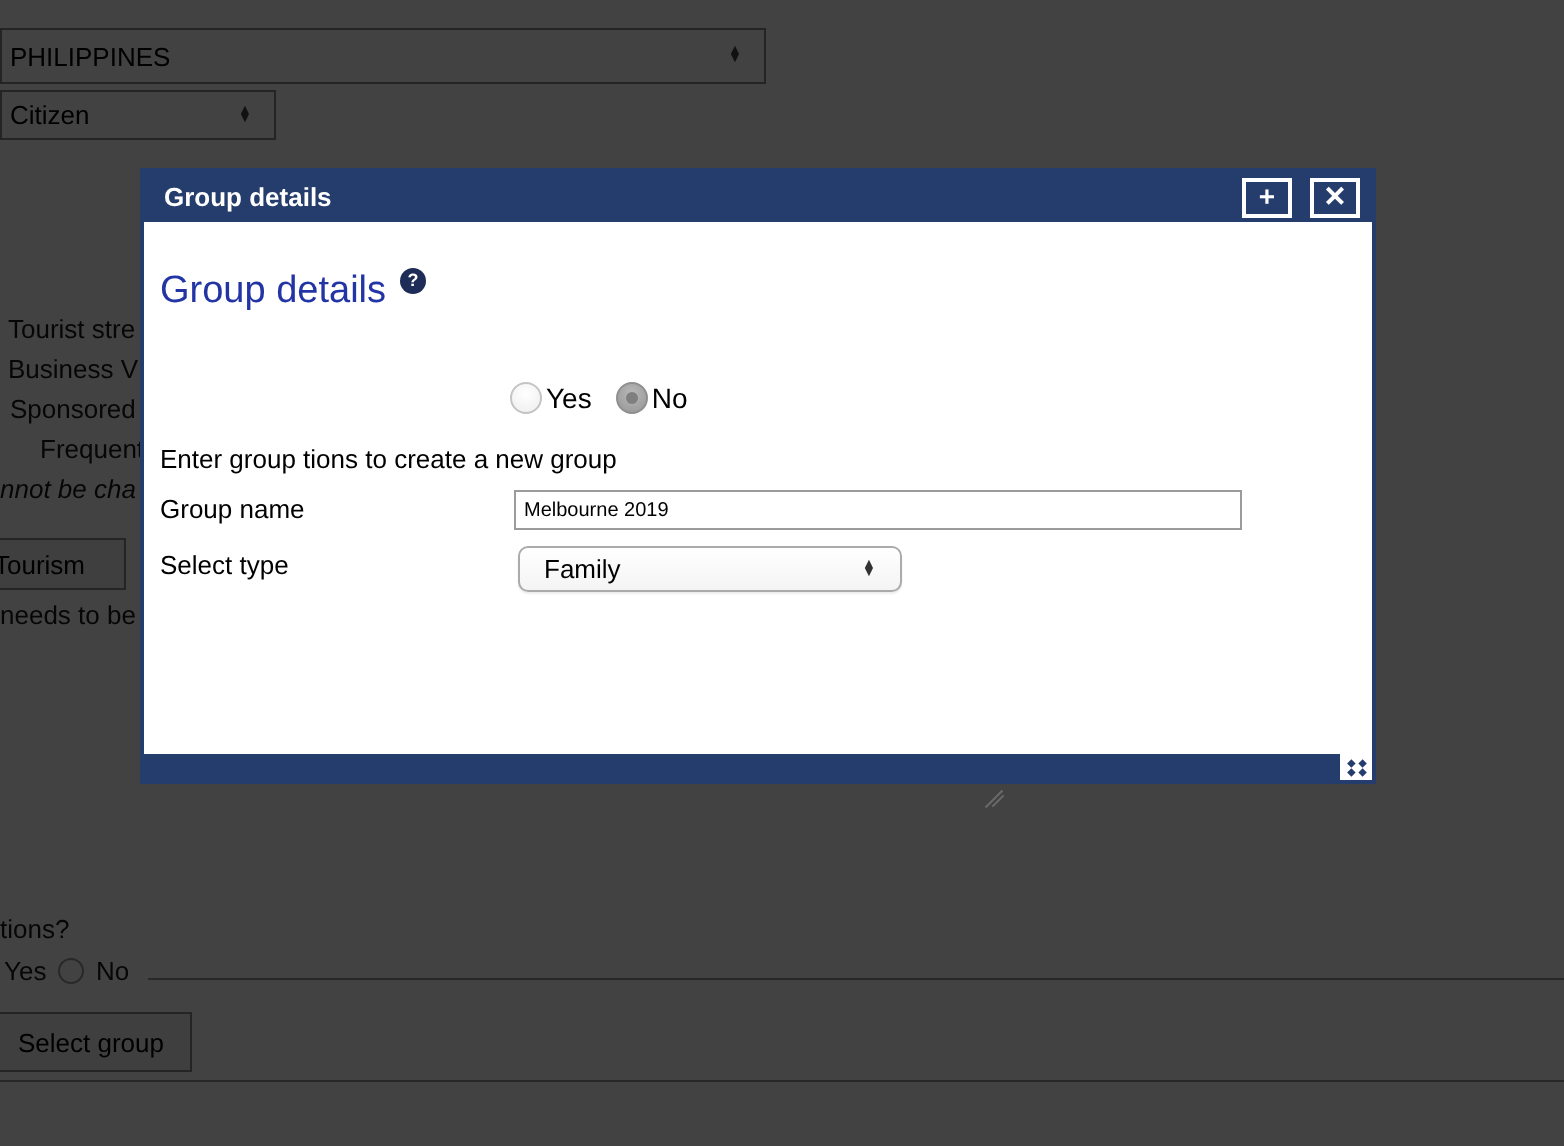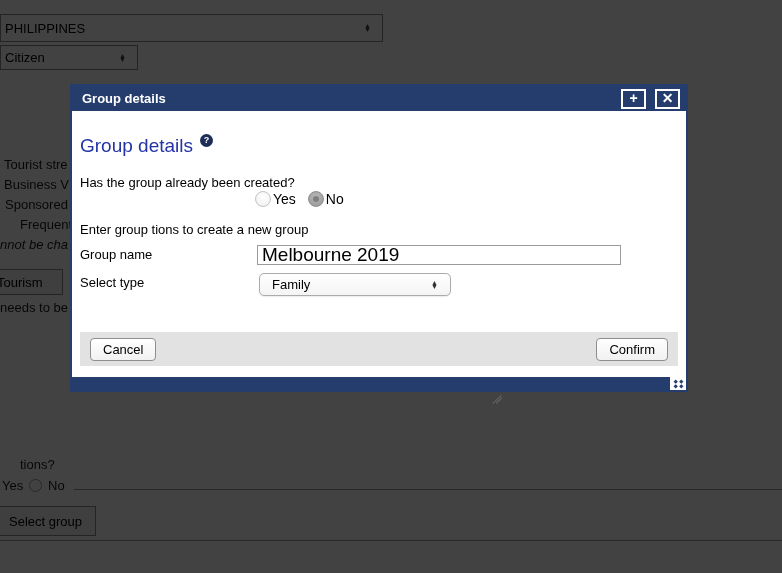--- a/index.html
+++ b/index.html
@@ -32,21 +32,21 @@
   .dlg-heading { position:absolute; left:8px; top:24px; font-size:19px; color:#2334a4; }
   .help-icon { position:absolute; left:128px; top:23px; width:13px; height:13px; border-radius:50%; background:#1e2d57; color:#fff; font-size:9px; font-weight:bold; text-align:center; line-height:13px; cursor:pointer; }
   .dlg-question { position:absolute; left:8px; top:64px; }
   .radio-row { position:absolute; left:183px; top:80px; display:flex; align-items:center; }
   .radio { width:16px; height:16px; border-radius:50%; border:1px solid #c4c4c4; background:radial-gradient(circle at 50% 35%, #ffffff, #ededed); margin-right:2px; cursor:pointer; }
   .radio.checked { border:1px solid #8f8f8f; background:radial-gradient(circle at 50% 35%, #b9b9b9, #959595); position:relative; }
   .radio.checked::after { content:""; position:absolute; left:4px; top:4px; width:6px; height:6px; border-radius:50%; background:#7f7f7f; }
   .radio-label { margin-right:12px; font-size:14px; }
   .dlg-instruction { position:absolute; left:8px; top:111px; }
   .fld-label { position:absolute; left:8px; }
-  .txt-input { position:absolute; left:185px; top:134px; width:364px; height:20px; border:1px solid #9b9b9b; font-family:"Liberation Sans",sans-serif; font-size:19px; padding:0 4px; color:#000; background:#fff; }
+  .txt-input { position:absolute; left:185px; top:134px; width:364px; height:20px; border:1px solid #9b9b9b; font-family:"Liberation Sans",sans-serif; font-size:10px; padding:0 4px; color:#000; background:#fff; }
   .fake-select { position:absolute; left:187px; top:162px; width:192px; height:23px; border:1px solid #ababab; border-radius:5px; background:linear-gradient(#ffffff,#f4f4f4); display:flex; align-items:center; padding-left:12px; cursor:pointer; box-shadow:0 1px 1px rgba(0,0,0,0.08); }
   .fake-select .stepper { margin-right:9px; color:#333; }
 
   .dlg-footer { position:absolute; left:8px; right:8px; top:221px; height:34px; background:#e2e2e2; display:flex; align-items:center; padding:0 10px; }
   .btn { border:1px solid #8e8e8e; border-radius:4px; background:linear-gradient(#ffffff,#f1f1f1); font-family:"Liberation Sans",sans-serif; font-size:13px; padding:3px 12px; cursor:pointer; color:#000; }
   .btn-confirm { margin-left:auto; }
 
   .dlg-gap { height:3px; background:#fff; }
   .bottom-strip { height:13px; background:#253d6d; position:relative; }
   .strip-icon-box { position:absolute; right:0; top:0; width:16px; height:13px; background:#fff; display:flex; align-items:center; justify-content:center; cursor:pointer; }
@@ -78,21 +78,21 @@
   <div class="bg-text" style="left:5px; top:197px;">Sponsored</div>
   <div class="bg-text" style="left:20px; top:217px;">Frequent T</div>
   <div class="bg-text" style="left:0; top:237px;font-style:italic;">nnot be cha</div>
 
   <div class="bg-box" style="left:-8px; top:269px; width:71px; height:26px;">
     <span>Tourism</span>
   </div>
 
   <div class="bg-text" style="left:0; top:300px;">needs to be</div>
 
-  <div class="bg-text" style="left:0; top:457px;padding-left:20px;">tions?</div>
+  <div class="bg-text" style="left:0; top:457px;">tions?</div>
   <div class="bg-text" style="left:2px; top:478px;">Yes</div>
   <div class="bg-radio" style="left:29px; top:479px;"></div>
   <div class="bg-text" style="left:48px; top:478px;">No</div>
   <div class="bg-hline" style="left:74px; top:489px; width:708px;"></div>
 
   <div class="bg-box" style="left:-8px; top:506px; width:104px; height:30px;">
     <span style="padding-left:12px;">Select group</span>
   </div>
   <div class="bg-hline" style="left:0; top:540px; width:782px;"></div>
 </div>
@@ -111,21 +111,20 @@
     <span class="titlebar-buttons">
       <span class="tb-btn">+</span>
       <span class="tb-btn">✕</span>
     </span>
   </div>
 
   <div class="dialog-body">
     <div class="dlg-heading">Group details</div>
     <div class="help-icon">?</div>
 
-    <div class="dlg-question">Has the group already been created?</div>
 
     <div class="radio-row">
       <span class="radio"></span>
       <span class="radio-label">Yes</span>
       <span class="radio checked"></span>
       <span class="radio-label">No</span>
     </div>
 
     <div class="dlg-instruction">Enter group tions to create a new group</div>
 
@@ -134,24 +133,20 @@
 
     <div class="fld-label" style="top:164px;">Select type</div>
     <div class="fake-select">
       <span>Family</span>
       <span class="stepper">
           <span>▲</span>
           <span>▼</span>
         </span>
     </div>
 
-    <div class="dlg-footer">
-      <button class="btn">Cancel</button>
-      <button class="btn btn-confirm">Confirm</button>
-    </div>
   </div>
 
   <div class="dlg-gap"></div>
 
   <div class="bottom-strip">
     <span class="strip-icon-box">
       <svg width="11" height="10" viewBox="0 0 11 10">
         <rect x="1.2" y="1.2" width="3" height="3" fill="#253d6d" transform="rotate(45 2.7 2.7)"></rect>
         <rect x="6.8" y="1.2" width="3" height="3" fill="#253d6d" transform="rotate(45 8.3 2.7)"></rect>
         <rect x="1.2" y="5.8" width="3" height="3" fill="#253d6d" transform="rotate(45 2.7 7.3)"></rect>

